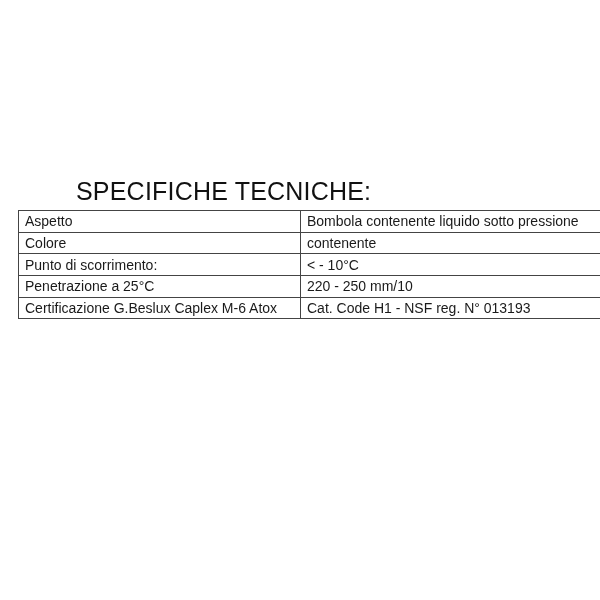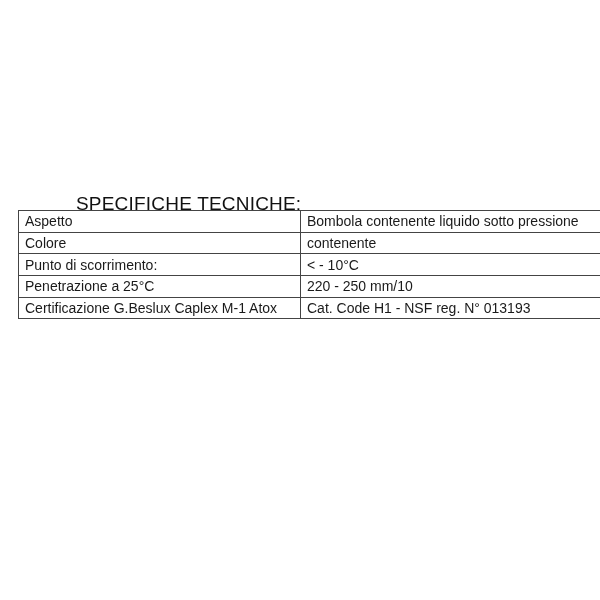--- a/index.html
+++ b/index.html
@@ -2,22 +2,22 @@
 <html><head>
   <meta charset="utf-8">
   <style>
     html, body { margin: 0; padding: 0; }
     body {
       width: 600px; height: 600px; background: #ffffff;
       position: relative; overflow: hidden;
       font-family: "Liberation Sans", sans-serif; color: #1a1a1a;
     }
     .title {
-      position: absolute; left: 76px; top: 193px;
-      font-size: 19px; letter-spacing: 0.2px; color: #111;
+      position: absolute; left: 76px; top: 177px;
+      font-size: 25px; letter-spacing: 0.2px; color: #111;
       white-space: nowrap;
     }
     table.specs {
       position: absolute; left: 18px; top: 210px;
       width: 589px; border-collapse: collapse;
       font-size: 14px;
     }
     table.specs td {
       border: 1px solid #444;
       height: 20.7px; padding: 0 0 0 6px;
@@ -43,17 +43,17 @@
     </tr>
     <tr>
       <td class="k">Punto di scorrimento:</td>
       <td>&lt; - 10°C</td>
     </tr>
     <tr>
       <td class="k">Penetrazione a 25°C</td>
       <td>220 - 250 mm/10</td>
     </tr>
     <tr>
-      <td class="k">Certificazione G.Beslux Caplex M-1 Atox</td>
+      <td class="k">Certificazione G.Beslux Caplex M-6 Atox</td>
       <td>Cat. Code H1  -  NSF reg. N° 013193</td>
     </tr>
   </tbody>
 </table>
 
 </body></html>

